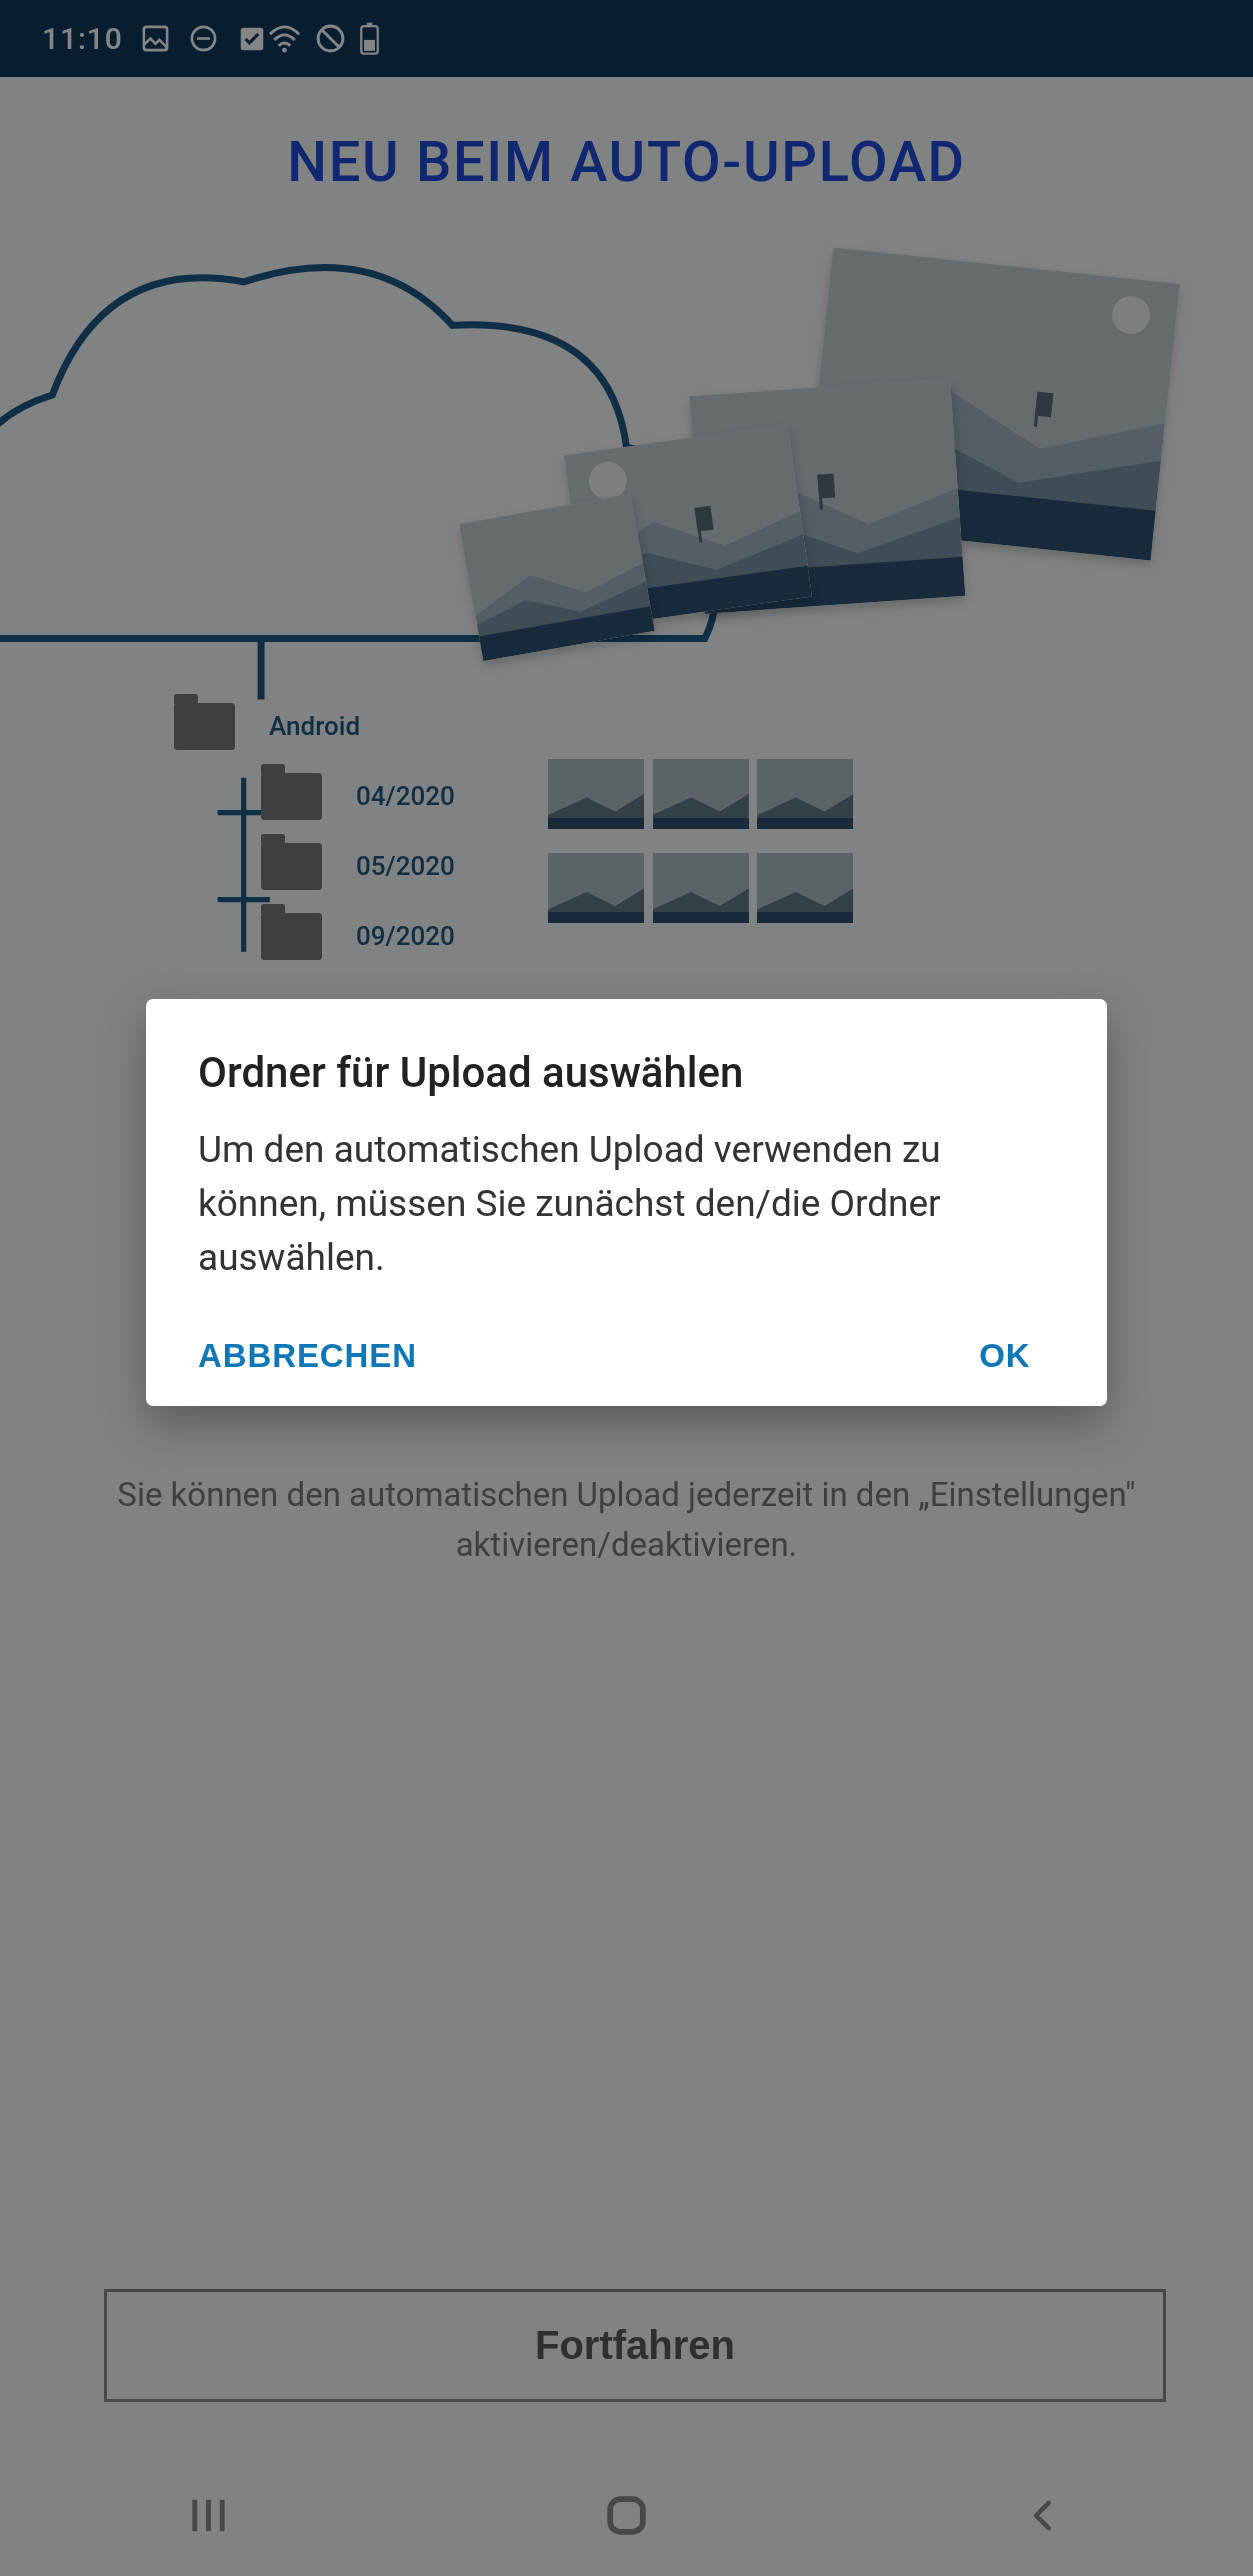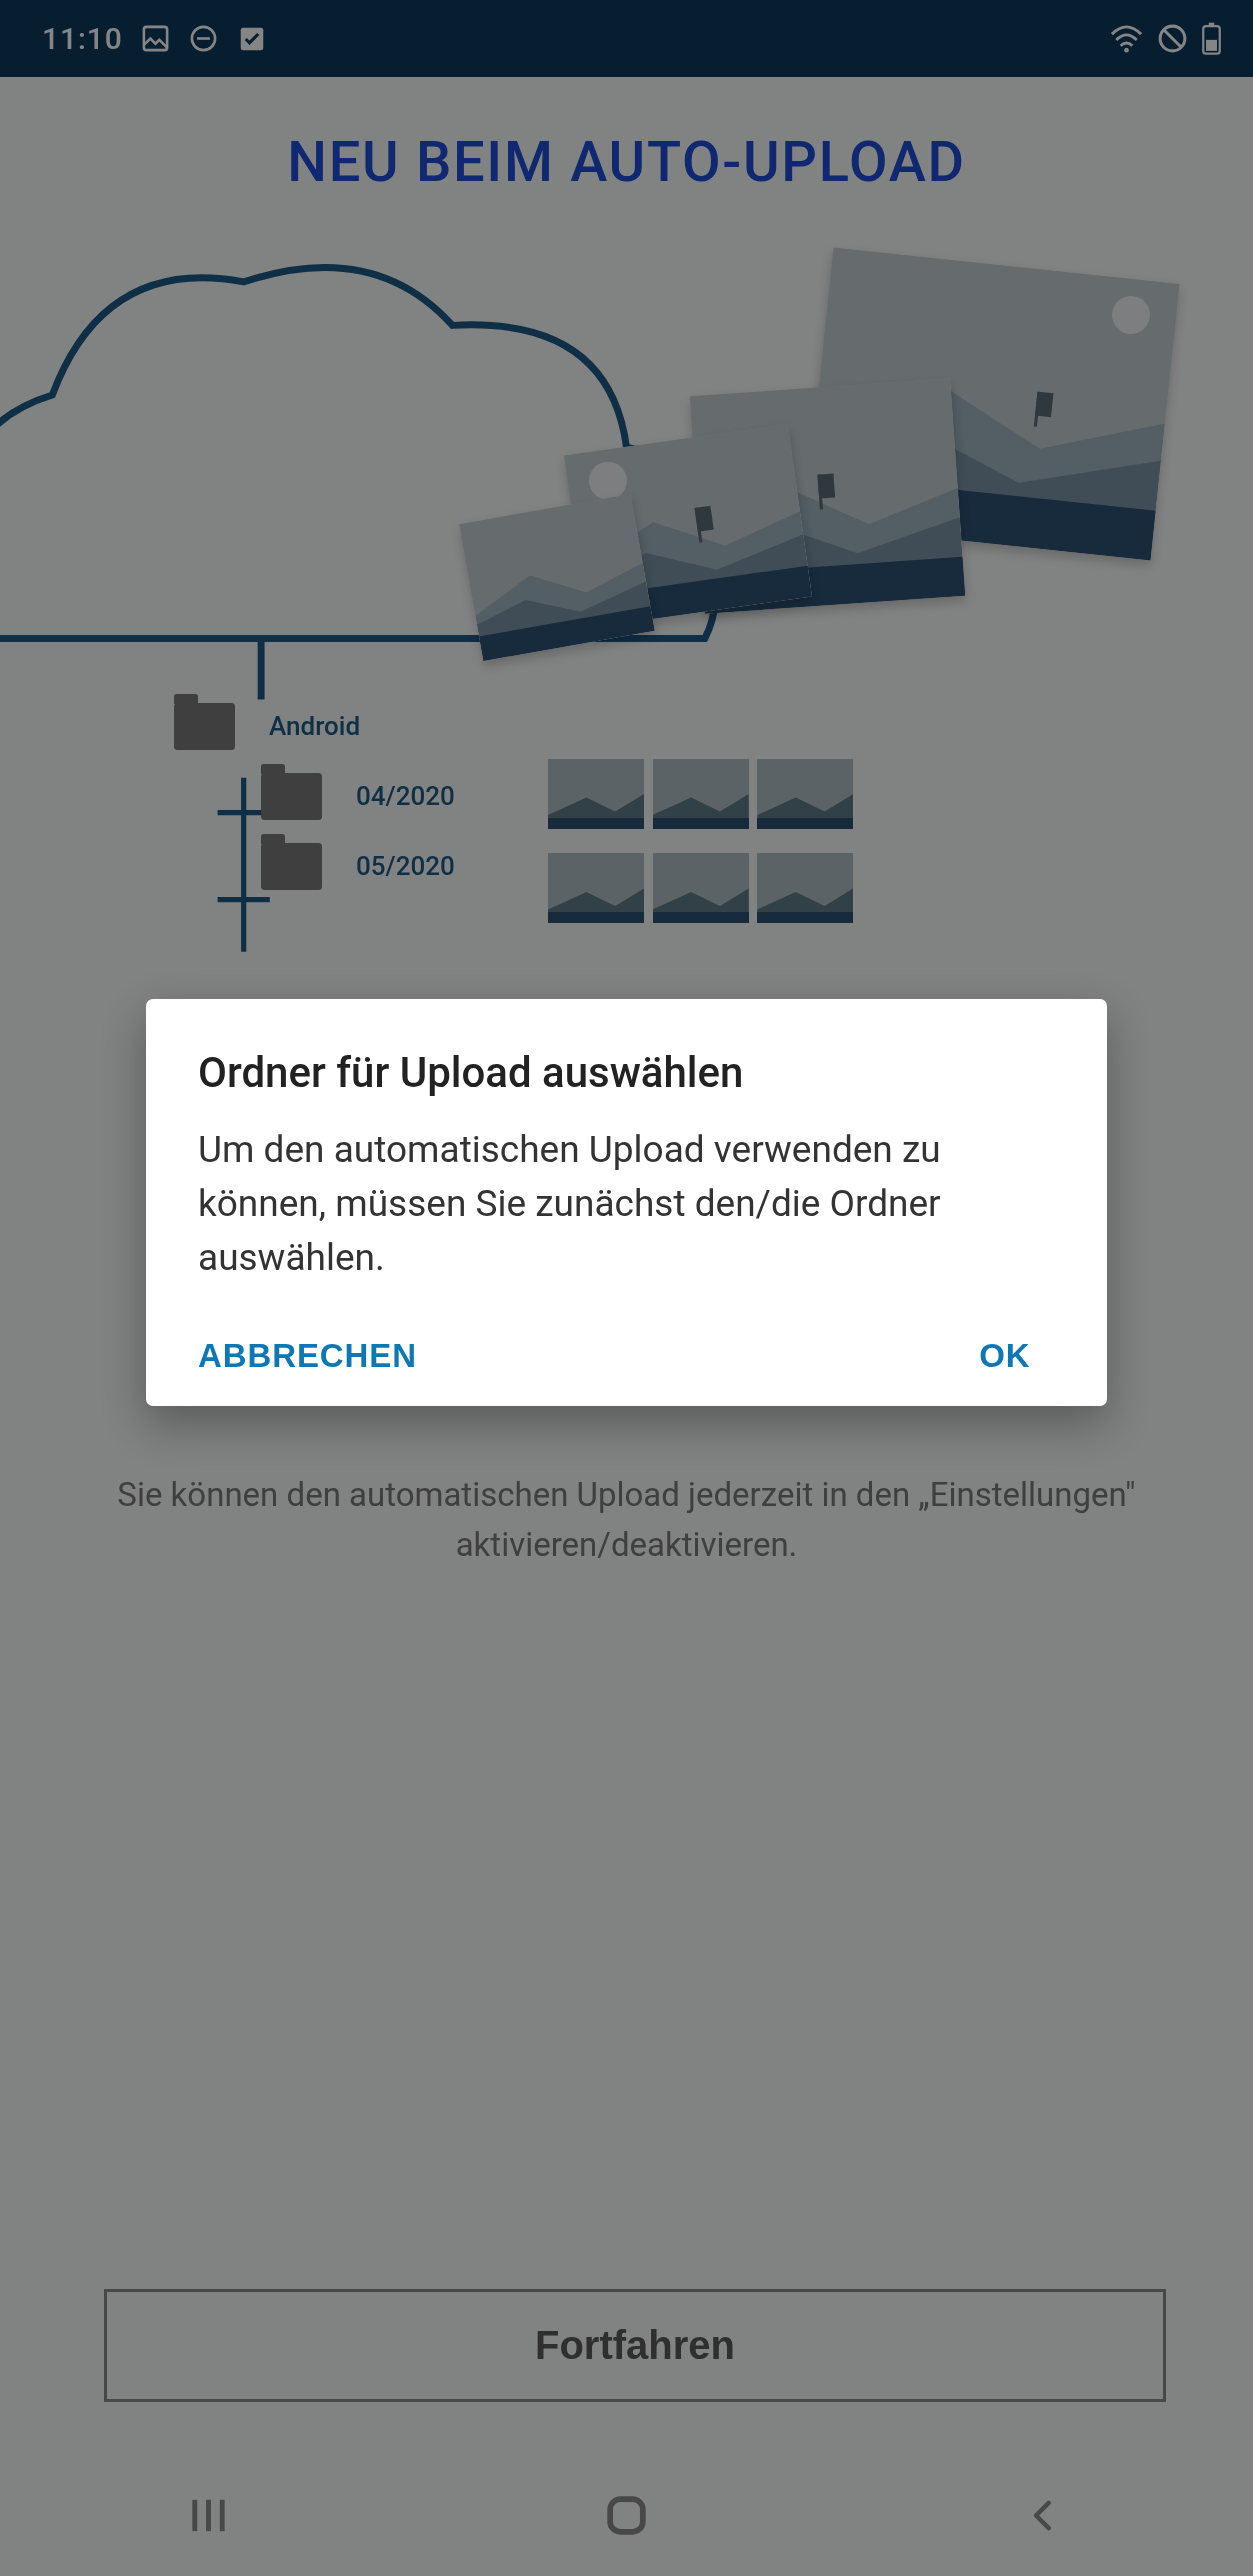--- a/index.html
+++ b/index.html
@@ -16,21 +16,21 @@
       position: relative;
       overflow: hidden;
     }
     
     
     .status-bar {
       width: 100%;
       height: 77px;
       background: #0f3b5f;
       display: flex;
-      justify-content: space-between;
+      justify-content: flex-start;
       align-items: center;
       padding: 0 31px 0 42px;
       color: #fff;
       font-size: 30px;
     }
     .status-left { display: flex; align-items: center; gap: 17.4px; }
     .status-right { display: flex; align-items: center; gap: 12.2px; }
     .status-time { font-weight: 500; letter-spacing: 0.9px; }
     .sicon { display: inline-flex; }
     
@@ -264,20 +264,24 @@
         <div class="folder-label">Android</div>
       </div>
       <div class="folder-row" style="margin-left:87px;">
         <div class="folder-glyph"></div>
         <div class="folder-label">04/2020</div>
       </div>
       <div class="folder-row" style="margin-left:87px;">
         <div class="folder-glyph"></div>
         <div class="folder-label">05/2020</div>
       </div>
+      <div class="folder-row" style="margin-left:87px;">
+        <div class="folder-glyph"></div>
+        <div class="folder-label">09/2020</div>
+      </div>
     </div>
     
     
     <div class="thumb-strip">
       <div class="thumb-row">
         <div class="thumb">
             <div class="t1"></div>
             <div class="t2"></div>
           </div>
         <div class="thumb">

